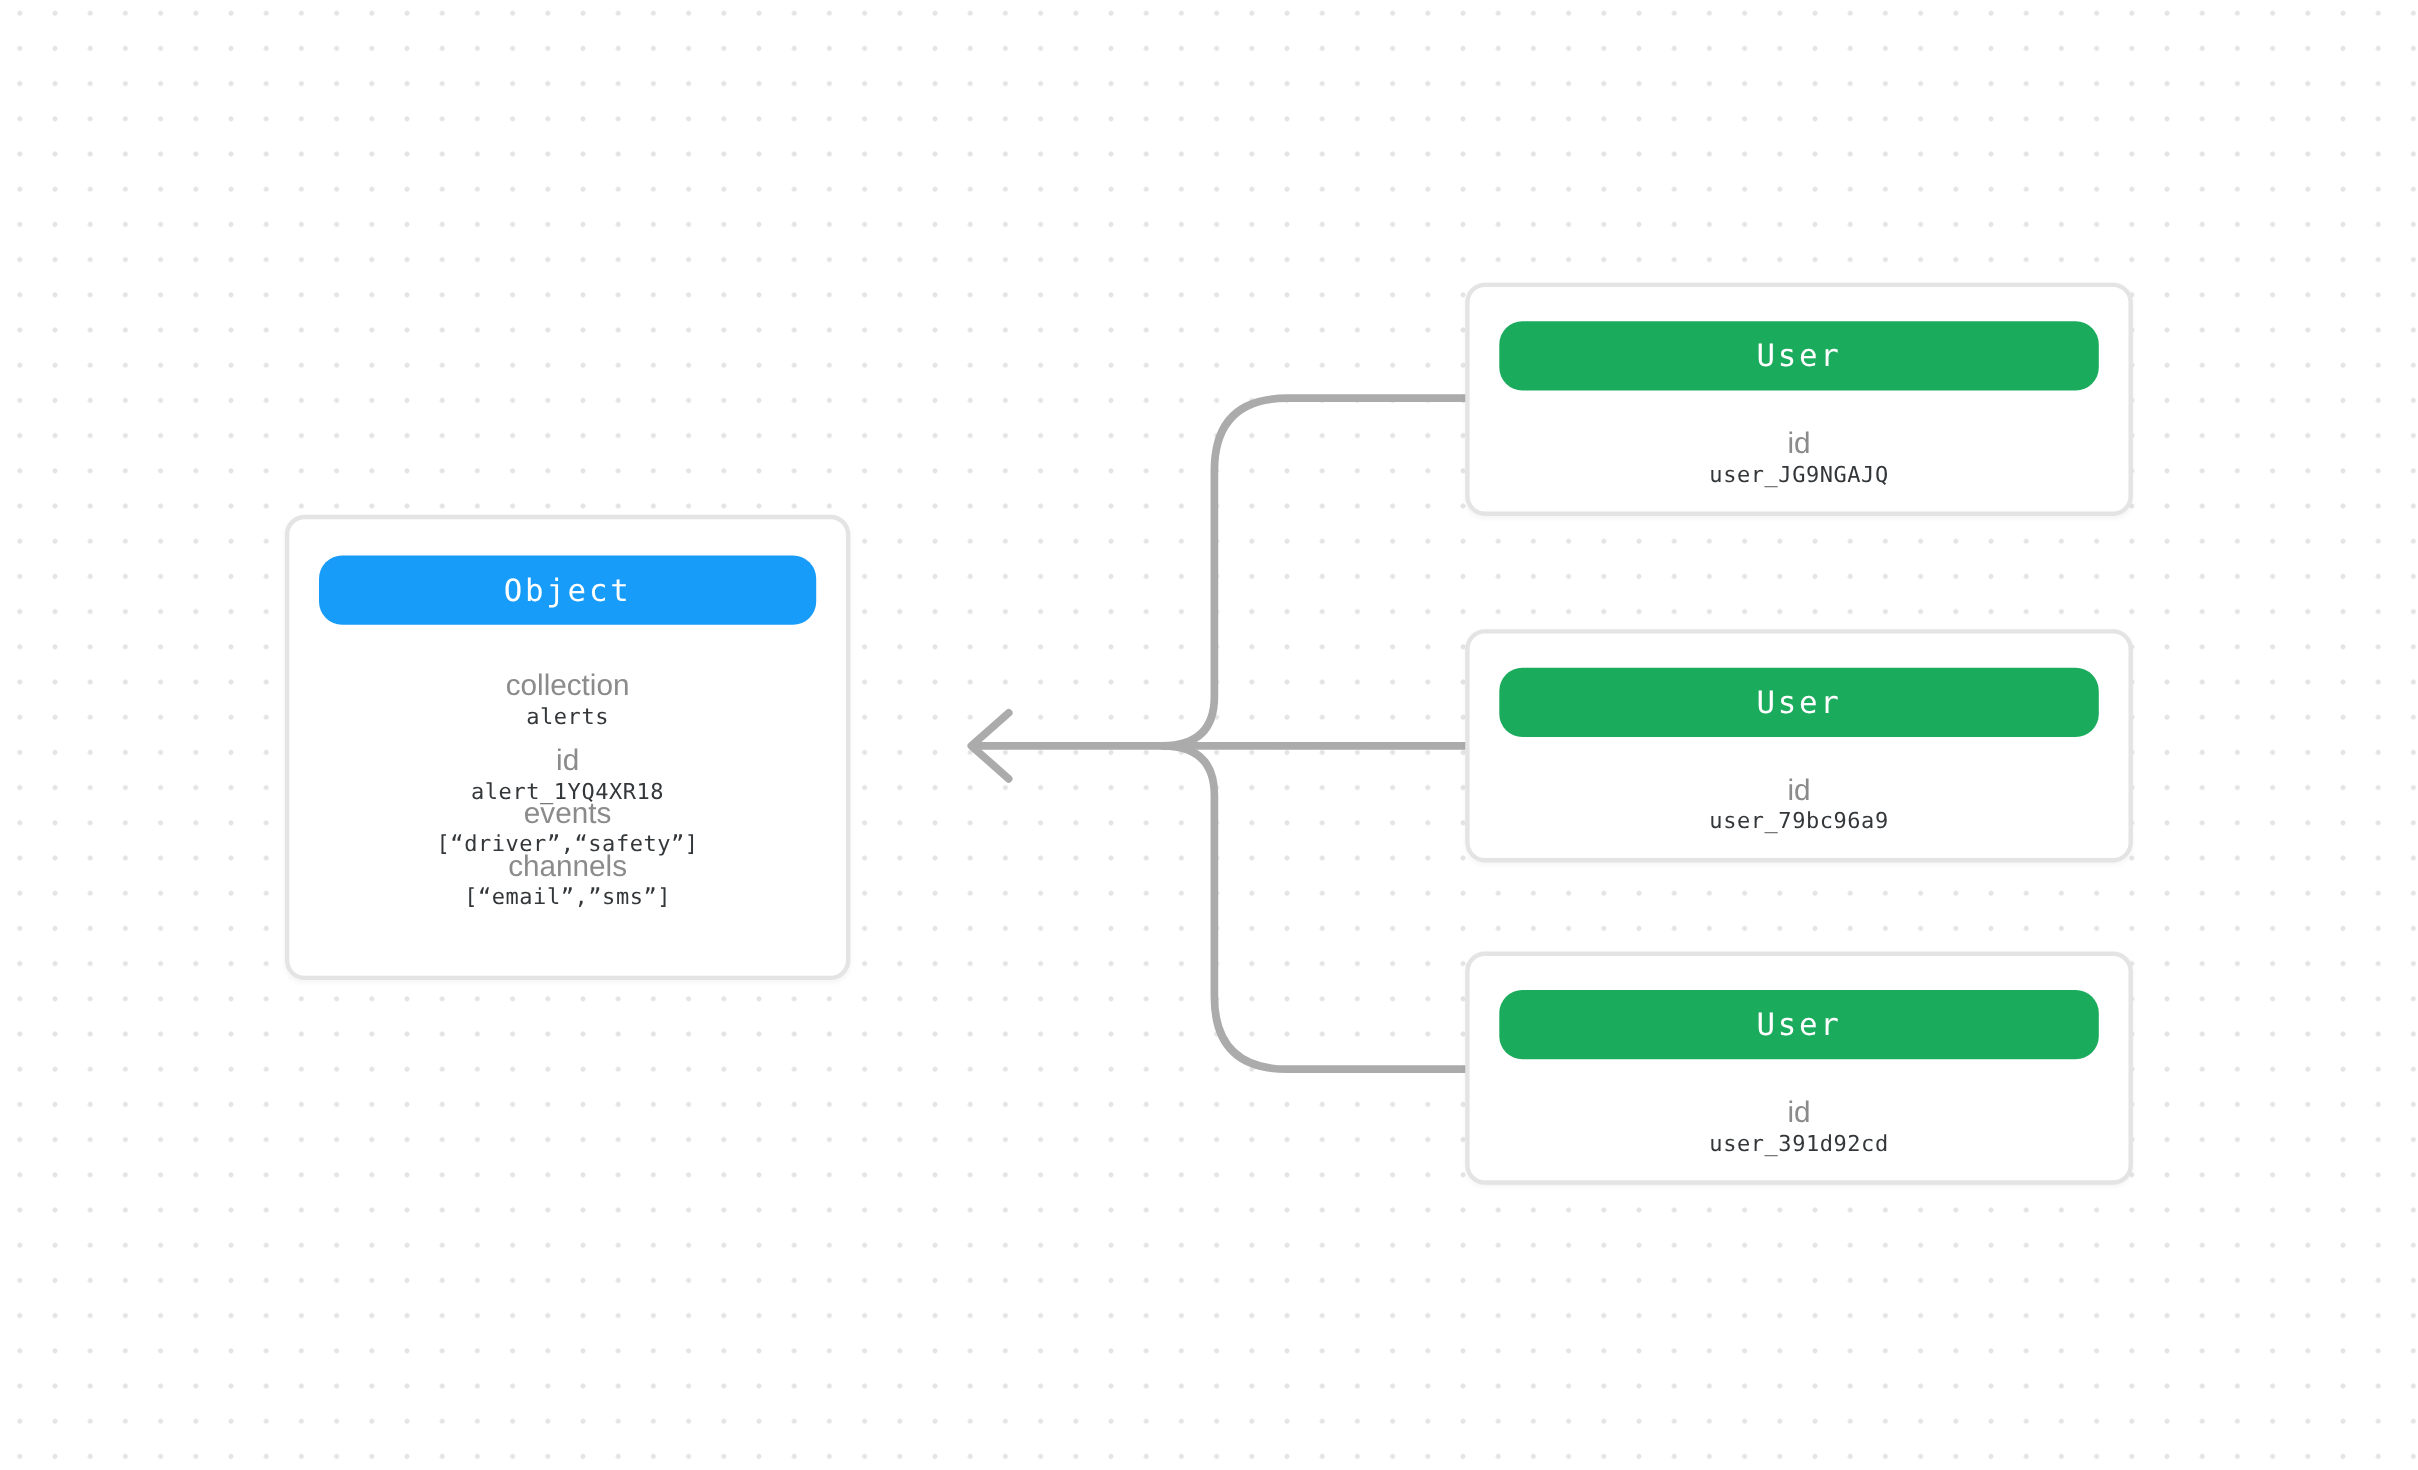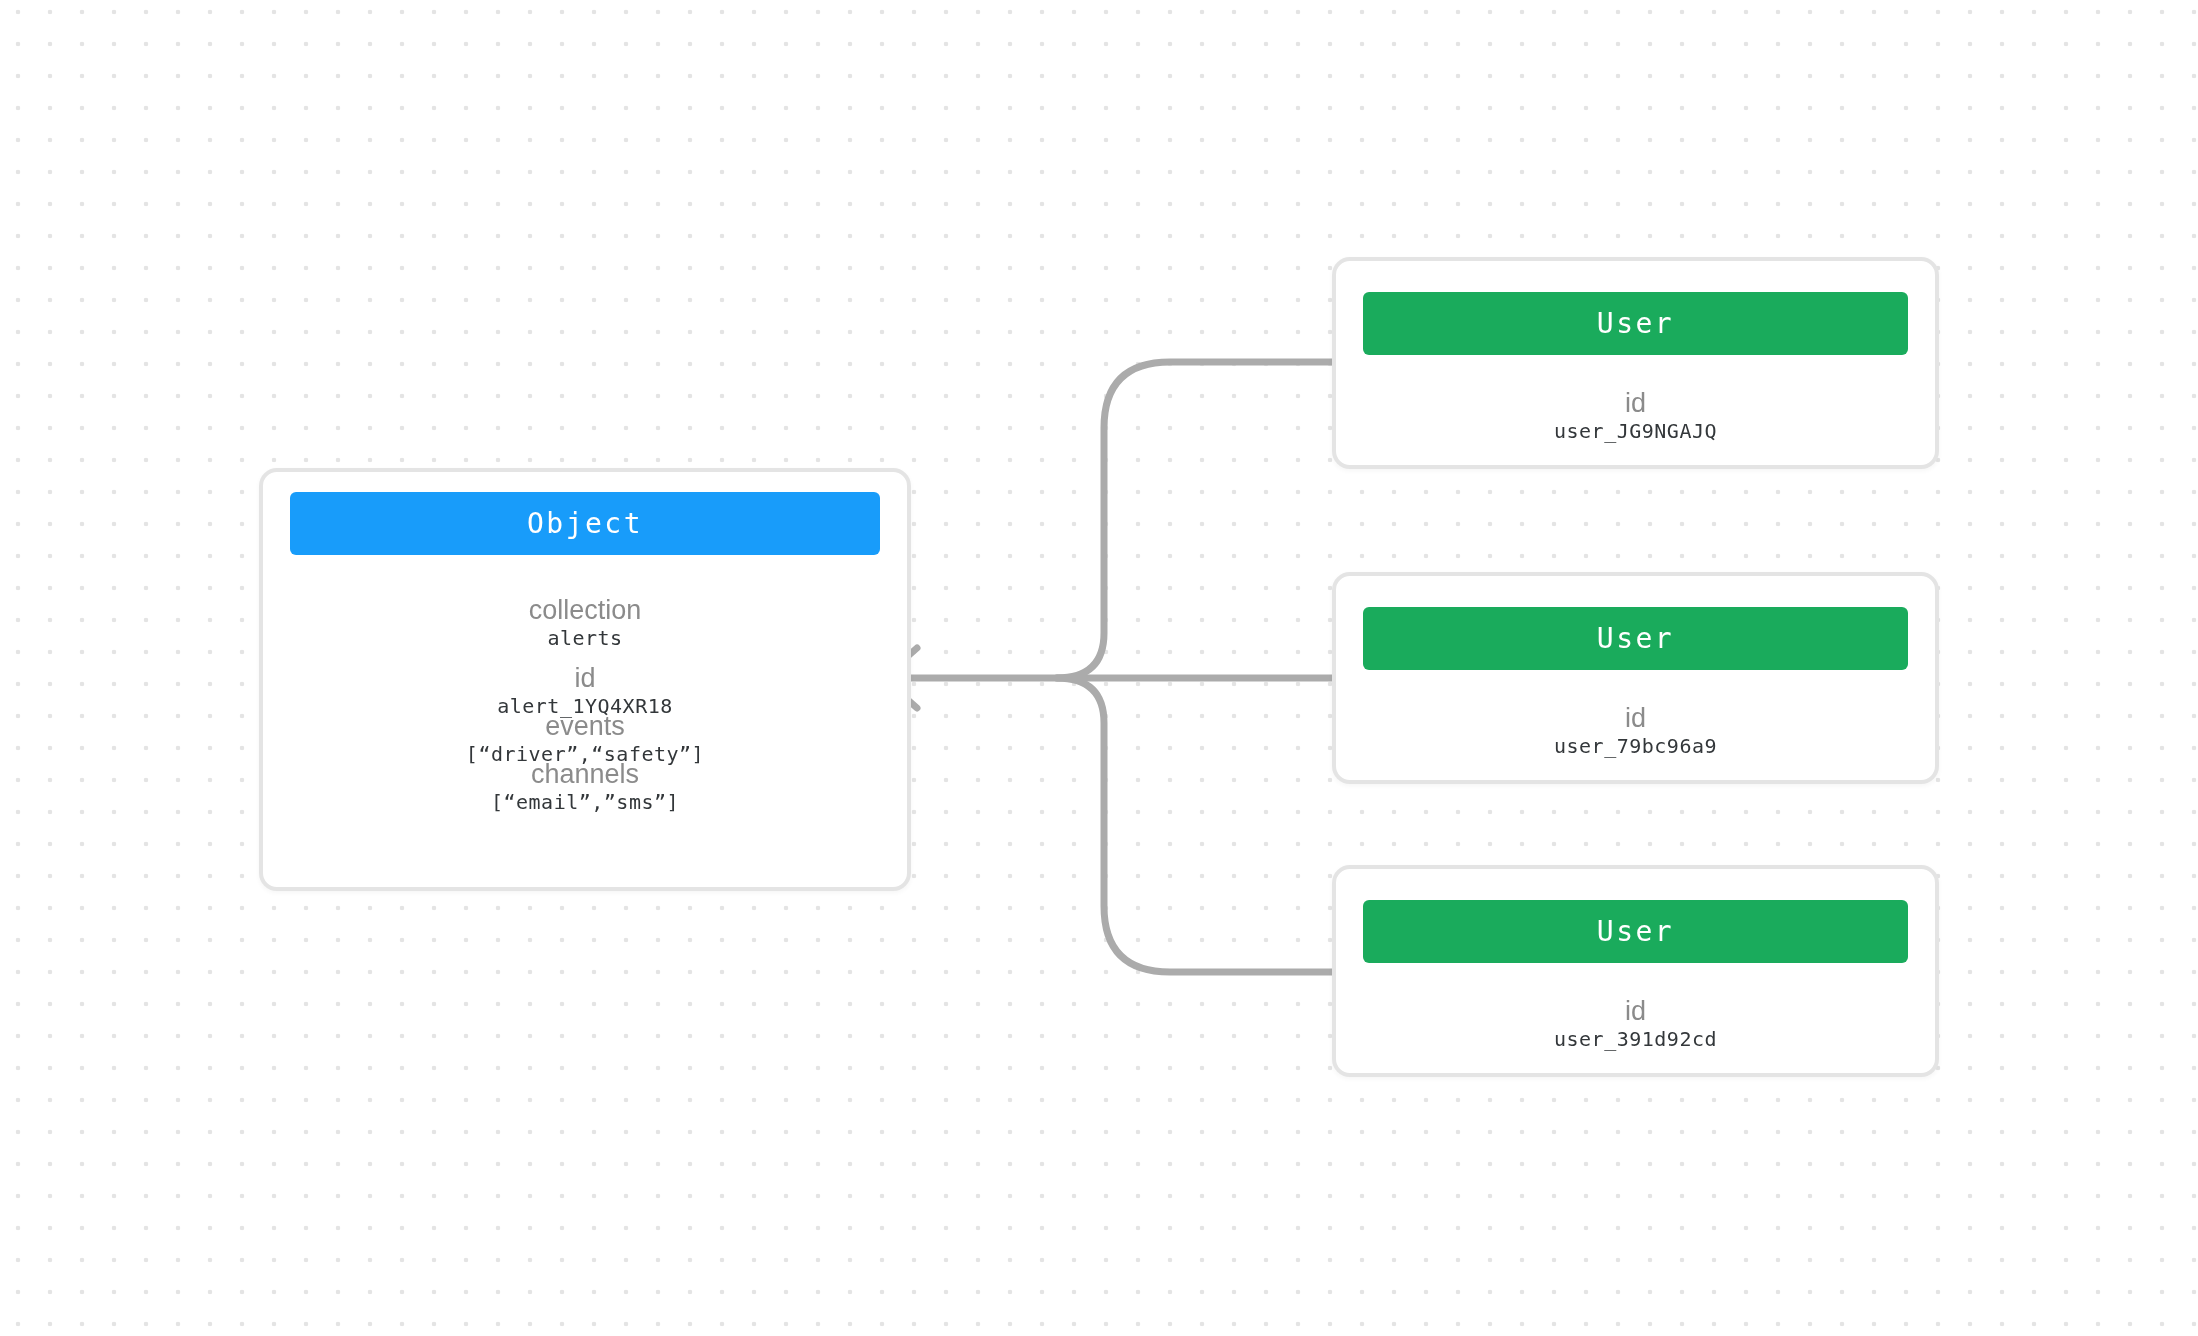--- a/index.html
+++ b/index.html
@@ -31,27 +31,27 @@
     fill:none;stroke:var(--connector);stroke-width:7;
     stroke-linecap:round;stroke-linejoin:round;
   }
   .card{
     position:absolute;box-sizing:border-box;
     background:var(--card-bg);
     border:4px solid var(--card-border);
     border-radius:18px;
     box-shadow:0 2px 5px rgba(0,0,0,0.04);
   }
-  .object-card{left:259px;top:468px;width:652px;height:423px;padding:20px 27px;}
+  .object-card{left:259px;top:468px;width:514px;height:423px;padding:33px 27px;}
   .user-card{left:1332px;width:607px;height:212px;padding:31px 27px;}
   .user-card.u1{top:257px;}
   .user-card.u2{top:572px;}
   .user-card.u3{top:865px;}
   .card-header{
-    height:63px;border-radius:6px;
+    height:63px;border-radius:21px;
     display:flex;align-items:center;justify-content:center;
     color:var(--header-text);
     font-family:"DejaVu Sans Mono","Liberation Mono",monospace;
     font-size:28px;font-weight:500;letter-spacing:2.5px;
   }
   .card-header.blue{background:var(--object-header-bg);}
   .card-header.green{background:var(--user-header-bg);}
   .rows{margin-top:40px;}
   .user-card .rows{margin-top:33px;}
   .row{

